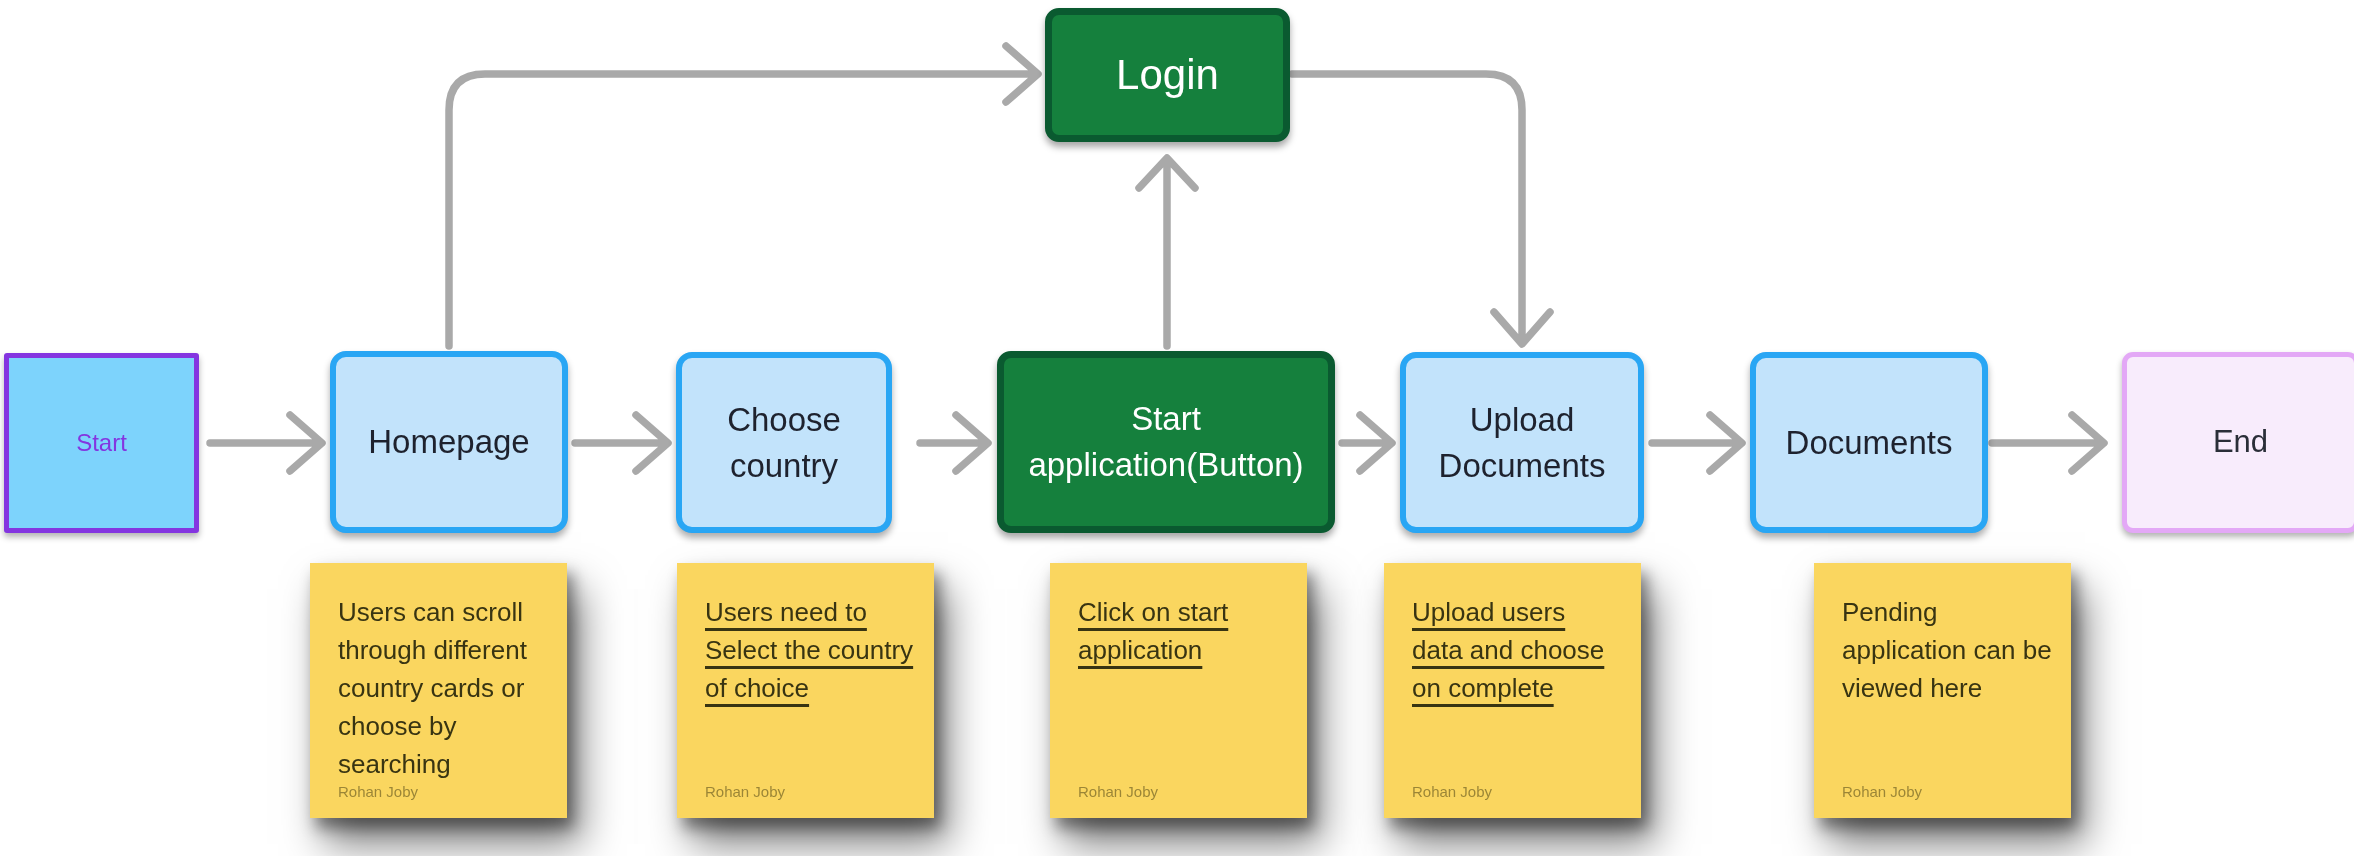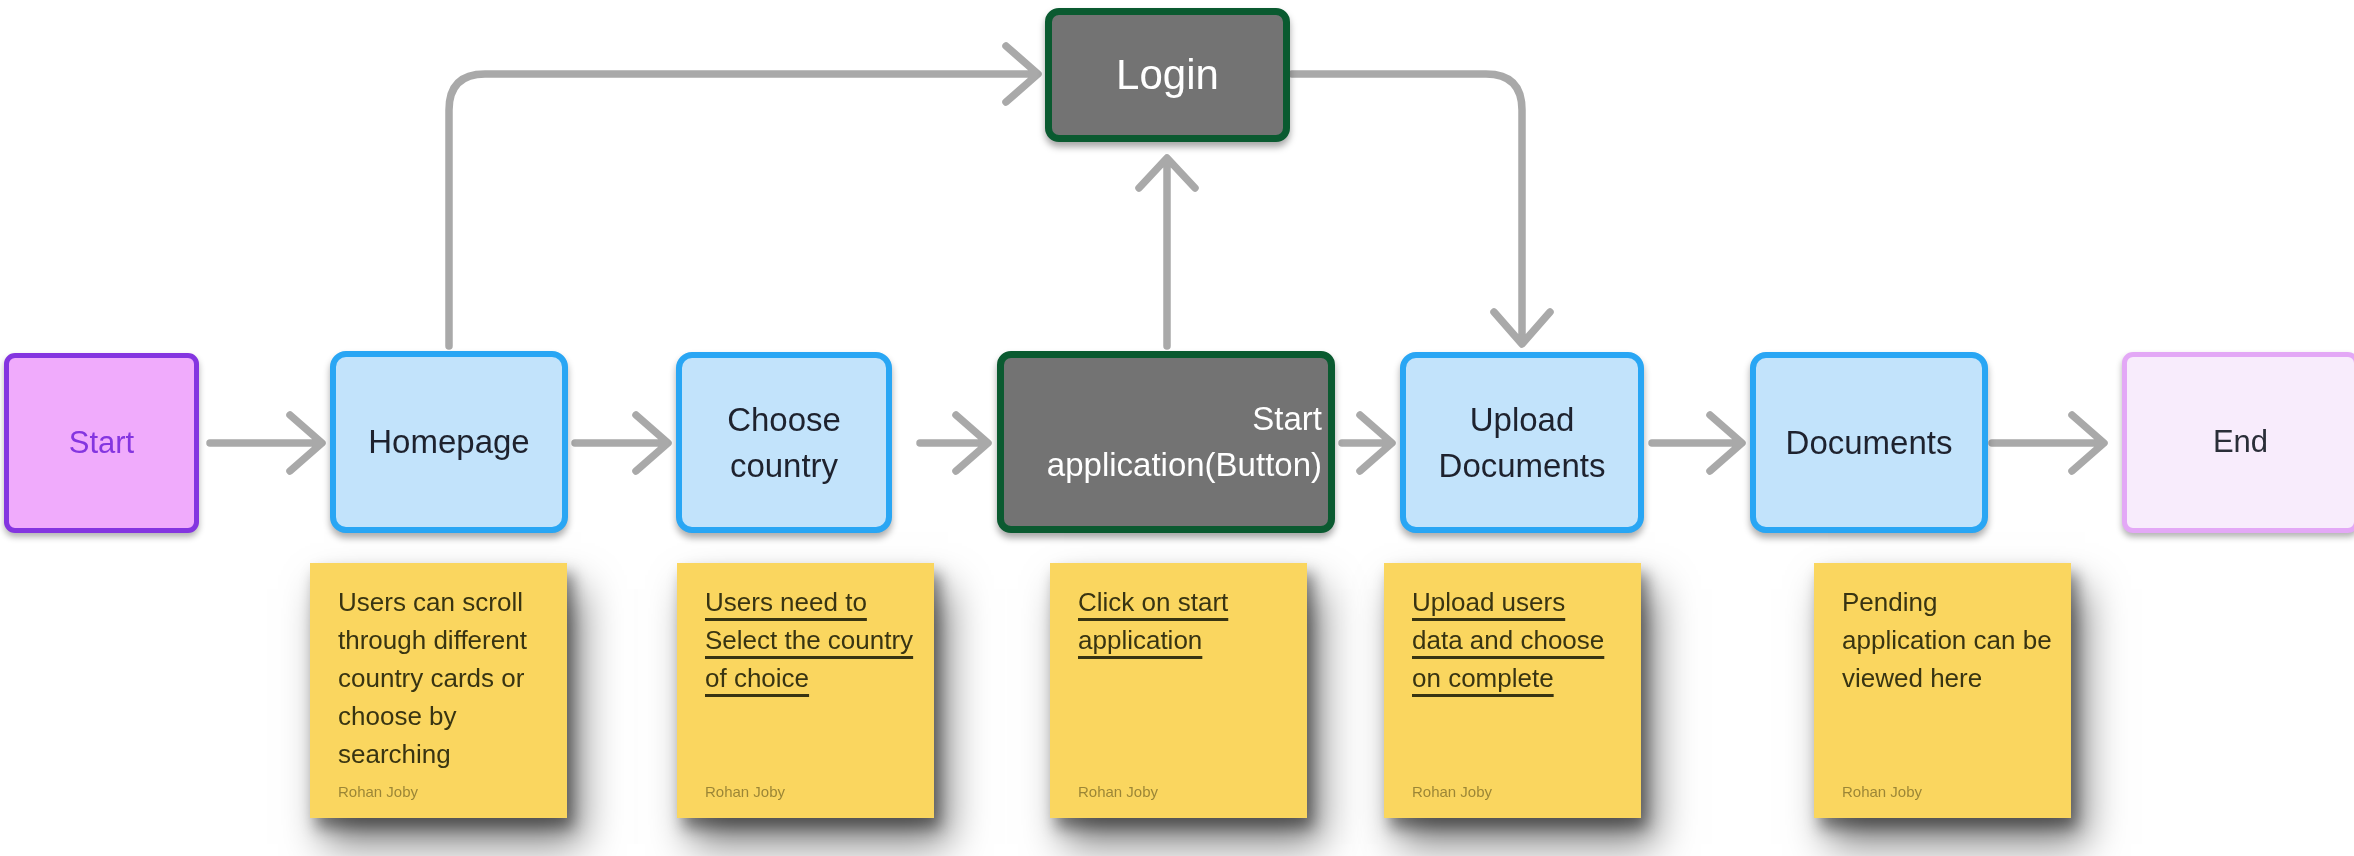--- a/index.html
+++ b/index.html
@@ -10,37 +10,37 @@
   .connectors{position:absolute;left:0;top:0;width:2354px;height:856px;}
   .connectors path{fill:none;stroke:#A9A9A9;stroke-width:7.5;stroke-linecap:round;stroke-linejoin:round;}
   .node{
     position:absolute;display:flex;align-items:center;justify-content:center;
     text-align:center;box-sizing:border-box;
     box-shadow:0 4px 6px rgba(0,0,0,0.30);
   }
   .node .label{line-height:1.38;}
   .blue{background:#C2E3FB;border:6px solid #29A6F4;border-radius:16px;
         color:#1E222E;font-size:33px;box-shadow:0 5px 7px rgba(0,0,0,0.32);}
-  .green{background:#737373;border:7px solid #0A5A30;border-radius:14px;
-         color:#FFFFFF;font-size:33px;box-shadow:0 5px 7px rgba(0,0,0,0.35);text-align:right;}
-  .purple{background:#f0abfc;border:5px solid #8435E0;border-radius:11px;
-          color:#8435E0;font-size:31px;}
+  .green{background:#15803d;border:7px solid #0A5A30;border-radius:14px;
+         color:#FFFFFF;font-size:33px;box-shadow:0 5px 7px rgba(0,0,0,0.35);}
+  .purple{background:#7dd3fc;border:5px solid #8435E0;border-radius:3px;
+          color:#8435E0;font-size:24px;}
   .pink{background:#F8ECFC;border:5px solid #E3A8F6;border-radius:11px;
         color:#2A2E38;font-size:31px;}
   .login{left:1045px;top:8px;width:245px;height:134px;font-size:42px;}
   .start{left:4px;top:353px;width:195px;height:180px;}
   .homepage{left:330px;top:351px;width:238px;height:182px;}
   .choose{left:676px;top:352px;width:216px;height:181px;}
   .startapp{left:997px;top:351px;width:338px;height:182px;padding:0 6px;}
   .upload{left:1400px;top:352px;width:244px;height:181px;}
   .dashboard{left:1750px;top:352px;width:238px;height:181px;}
   .end{left:2111px;top:352px;width:237px;height:181px;margin-left:11px;}
   .note{
     position:absolute;top:563px;width:257px;height:255px;background:#FAD65F;
-    box-sizing:border-box;padding:20px 18px 0 28px;color:#383412;
+    box-sizing:border-box;padding:30px 18px 0 28px;color:#383412;
     box-shadow:6px 10px 14px rgba(0,0,0,0.42),14px 26px 38px rgba(0,0,0,0.50);
   }
   .note .note-text{font-size:26px;line-height:38px;}
   .note .note-text.underlined{text-decoration:underline;text-decoration-thickness:2.5px;text-underline-offset:7px;}
   .note .author{
     position:absolute;left:28px;bottom:18px;font-size:15px;color:rgba(40,35,5,0.45);text-align:center;
   }
   .n1{left:310px;} .n2{left:677px;} .n3{left:1030px;margin-left:20px;} .n4{left:1384px;} .n5{left:1814px;}
 </style>
 </head>

